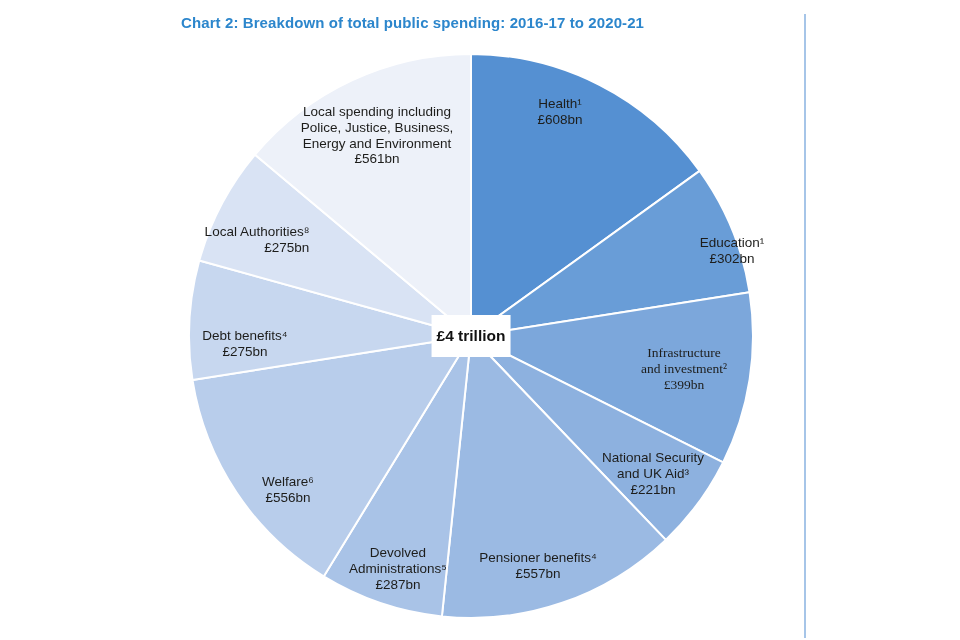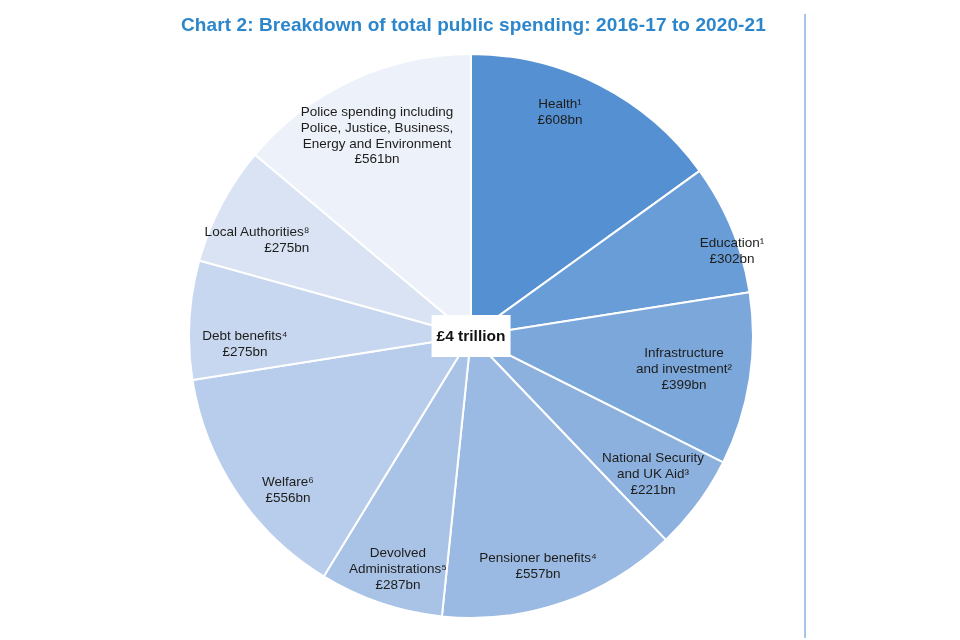--- a/index.html
+++ b/index.html
@@ -6,21 +6,21 @@
   body {
     width: 960px; height: 640px;
     background: #ffffff;
     position: relative;
     overflow: hidden;
     font-family: "Liberation Sans", "DejaVu Sans", sans-serif;
   }
   .chart-title {
     position: absolute;
     left: 181px; top: 14px;
-    font-size: 19px;
+    font-size: 15px;
     font-weight: bold;
     letter-spacing: 0.1px;
   }
   .page-divider {
     position: absolute;
     left: 804px; top: 14px;
     width: 2px; height: 624px;
   }
   #pie-svg {
     position: absolute;
@@ -67,21 +67,21 @@
 
 <div id="labels-layer">
     <div class="slice-label" style="left: 560px; top: 112px;">
       <div>Health¹</div>
       <div>£608bn</div>
     </div>
     <div class="slice-label" style="left: 688px; top: 251px; margin-left: 44px;">
       <div>Education¹</div>
       <div>£302bn</div>
     </div>
-    <div class="slice-label" style="left: 684px; top: 369px;">
+    <div class="slice-label" style="left: 684px; top: 369px; font-family: Liberation Serif, serif;">
       <div>Infrastructure</div>
       <div>and investment²</div>
       <div>£399bn</div>
     </div>
     <div class="slice-label" style="left: 653px; top: 474px;">
       <div>National Security</div>
       <div>and UK Aid³</div>
       <div>£221bn</div>
     </div>
     <div class="slice-label" style="left: 538px; top: 566px;">
@@ -99,21 +99,21 @@
     </div>
     <div class="slice-label" style="left: 245px; top: 344px;">
       <div>Debt benefits⁴</div>
       <div>£275bn</div>
     </div>
     <div class="slice-label" style="left: 257px; top: 240px; text-align: right;">
       <div>Local Authorities⁸</div>
       <div>£275bn</div>
     </div>
     <div class="slice-label" style="left: 377px; top: 136px;">
-      <div>Police spending including</div>
+      <div>Local spending including</div>
       <div>Police, Justice, Business,</div>
       <div>Energy and Environment</div>
       <div>£561bn</div>
     </div>
   </div>
 
 <div class="center-total" id="center-total" style="left: 471px; top: 336px;">£4 trillion</div>
 
 <div class="page-divider" style="background: rgb(166, 197, 232);"></div>
 

